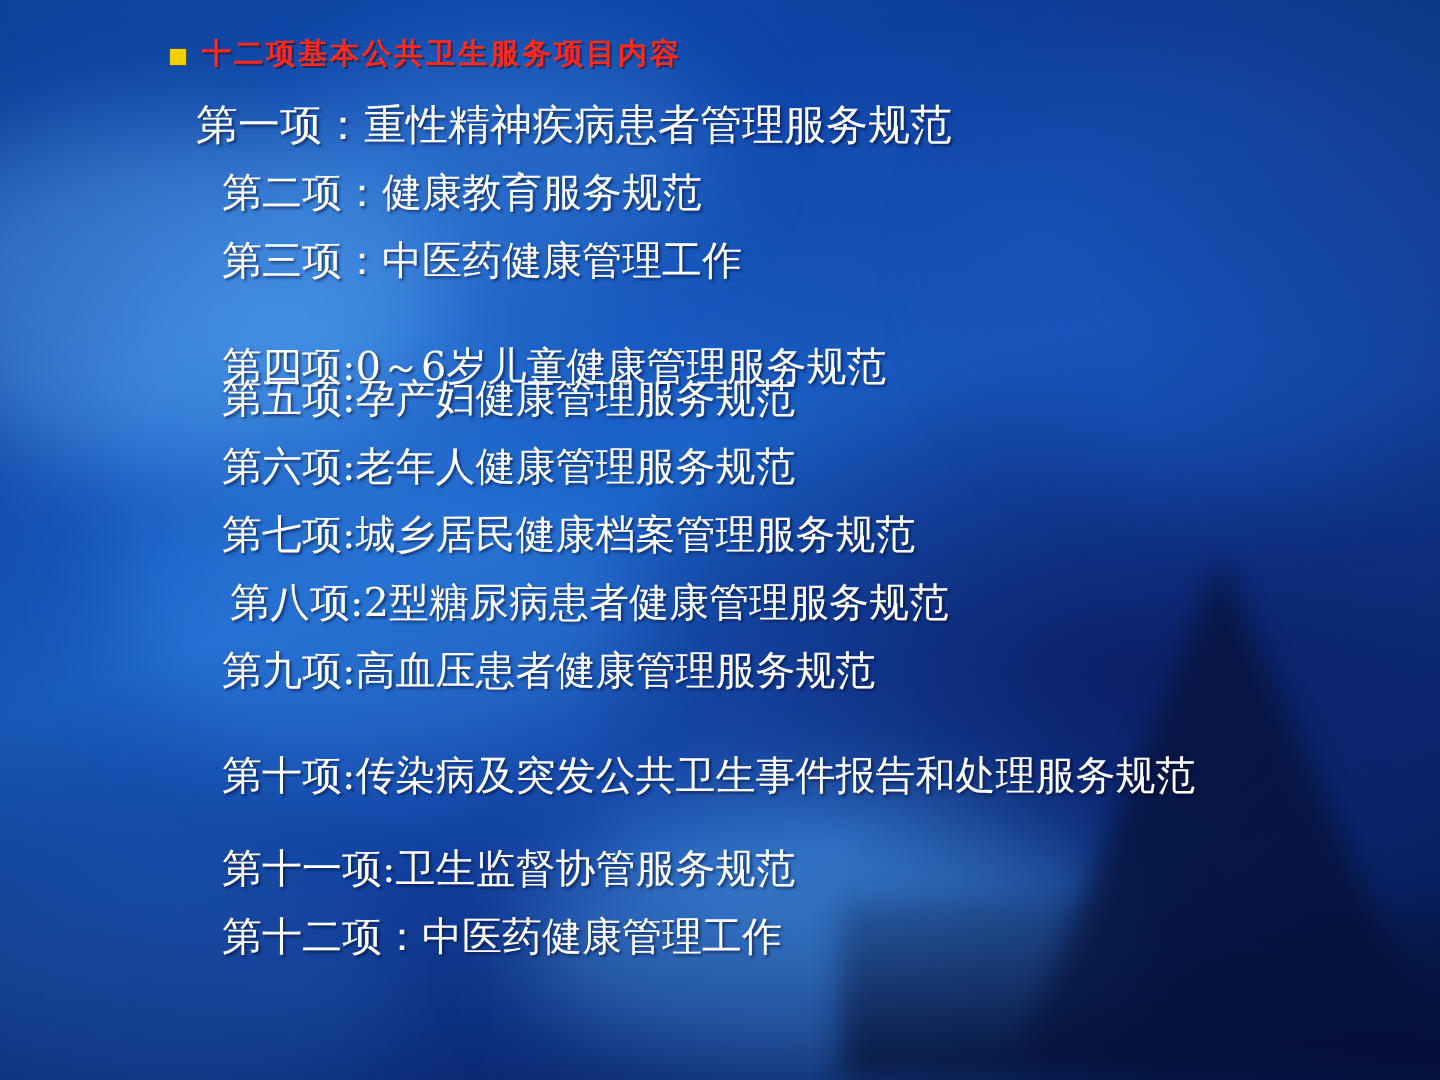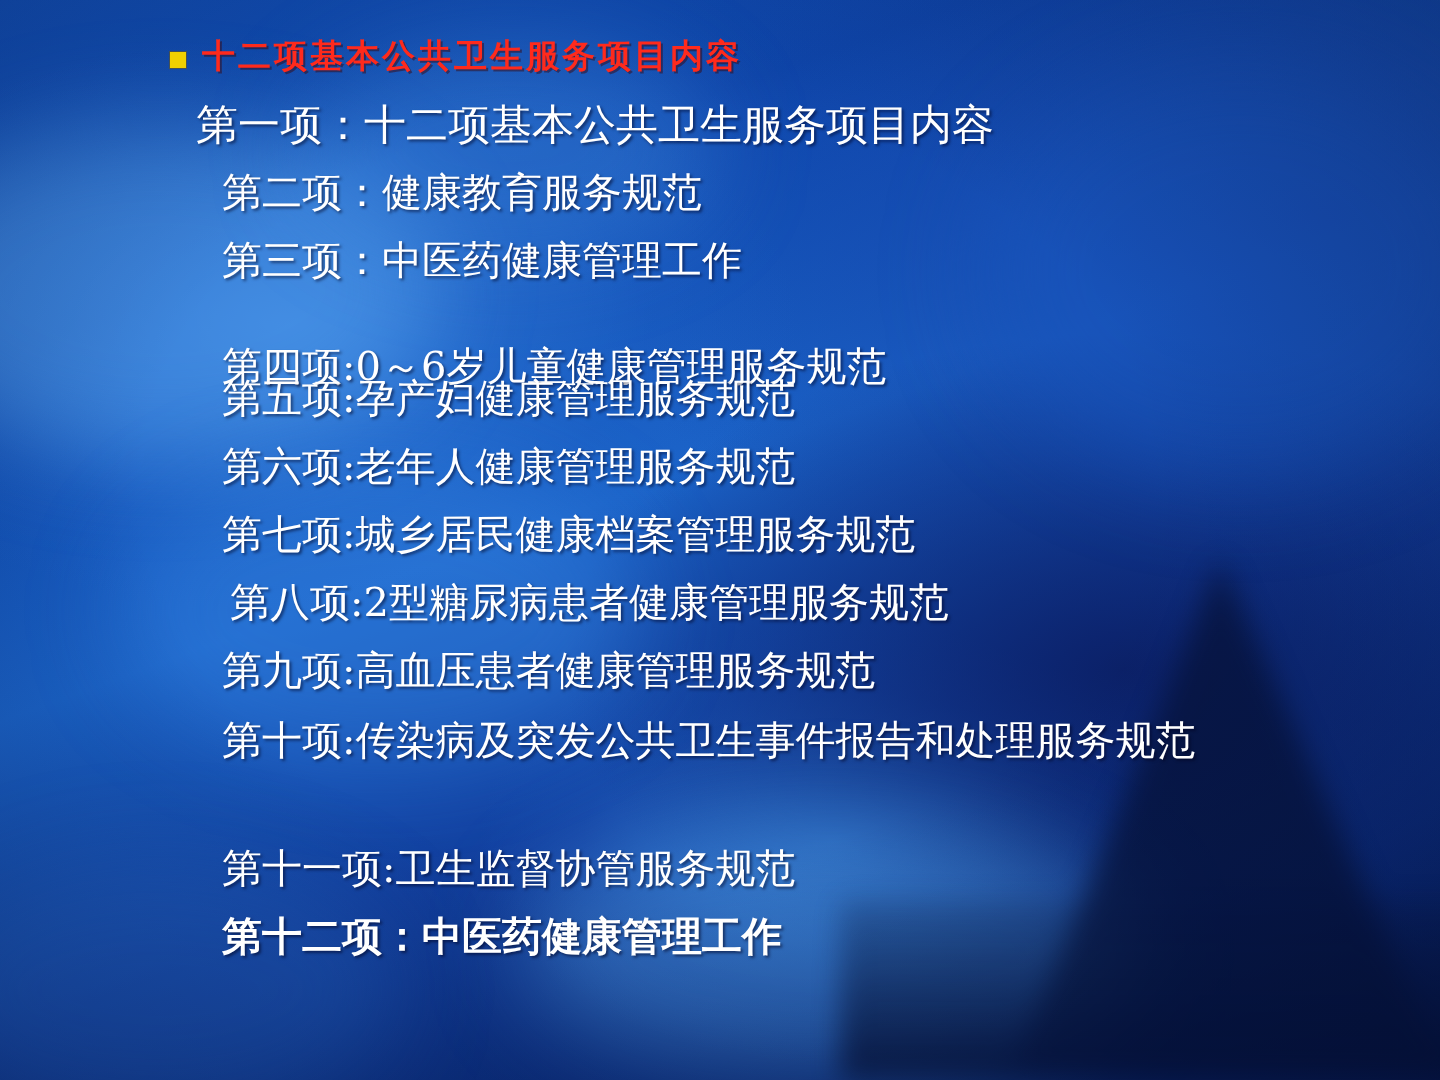--- a/index.html
+++ b/index.html
@@ -92,21 +92,21 @@
     width: 16px;
     height: 16px;
     background: #f0d000;
     flex: 0 0 auto;
     margin-top: 6px;
     box-shadow: 0 0 0 1px rgba(120,90,0,0.5);
   }
   .slide-title {
     font-family: "DejaVu Serif", "Liberation Serif", serif;
     font-weight: bold;
-    font-size: 33px;
+    font-size: 29px;
     letter-spacing: 3px;
     color: #ff2a1c;
     text-shadow: 2px 2px 0 rgba(60,0,0,0.45);
     white-space: nowrap;
   }
 
   .item-list {
     position: absolute;
     left: 0;
     top: 104px;
@@ -116,33 +116,34 @@
     color: #ffffff;
     font-size: 40px;
     line-height: 1.0;
     white-space: nowrap;
     text-shadow: 2px 2px 3px rgba(0,0,30,0.55);
     font-family: "DejaVu Serif", "Liberation Serif", serif;
   }
   .item.wrap {
     white-space: normal;
     line-height: 1.12;
+    margin-top: 35px;
   }
   .item.i0  { position: absolute; left: 196px; top: 0px;   font-size: 42px; }
   .item.i1  { position: absolute; left: 222px; top: 68px;  }
   .item.i2  { position: absolute; left: 222px; top: 136px; }
   .item.i3  { position: absolute; left: 222px; top: 206px; margin-top: 36px; }
   .item.i4  { position: absolute; left: 222px; top: 274px; }
   .item.i5  { position: absolute; left: 222px; top: 342px; }
   .item.i6  { position: absolute; left: 222px; top: 410px; }
   .item.i7  { position: absolute; left: 230px; top: 478px; }
   .item.i8  { position: absolute; left: 222px; top: 546px; }
   .item.i9  { position: absolute; left: 222px; top: 614px; width: 1110px; }
   .item.i10 { position: absolute; left: 222px; top: 744px; }
-  .item.i11 { position: absolute; left: 222px; top: 812px; font-weight: bold; }
+  .item.i11 { position: absolute; left: 222px; top: 812px; }
 </style>
 </head>
 <body>
 
 <div class="slide">
   <div class="blob b1"></div>
   <div class="blob b2"></div>
   <div class="blob b3"></div>
   <div class="blob b4"></div>
   <div class="blob b5"></div>
@@ -155,21 +156,21 @@
   <div class="vignette"></div>
 
   <div class="content">
 
     <div class="title-row">
       <div class="bullet-square"></div>
       <div class="slide-title">十二项基本公共卫生服务项目内容</div>
     </div>
 
     <div class="item-list">
-      <div class="item i0">第一项：十二项基本公共卫生服务项目内容</div>
+      <div class="item i0">第一项：重性精神疾病患者管理服务规范</div>
       <div class="item i1">第二项：健康教育服务规范</div>
       <div class="item i2">第三项：中医药健康管理工作</div>
       <div class="item i3">第四项:0～6岁儿童健康管理服务规范</div>
       <div class="item i4">第五项:孕产妇健康管理服务规范</div>
       <div class="item i5">第六项:老年人健康管理服务规范</div>
       <div class="item i6">第七项:城乡居民健康档案管理服务规范</div>
       <div class="item i7">第八项:2型糖尿病患者健康管理服务规范</div>
       <div class="item i8">第九项:高血压患者健康管理服务规范</div>
       <div class="item i9 wrap">第十项:传染病及突发公共卫生事件报告和处理服务规范</div>
       <div class="item i10">第十一项:卫生监督协管服务规范</div>

